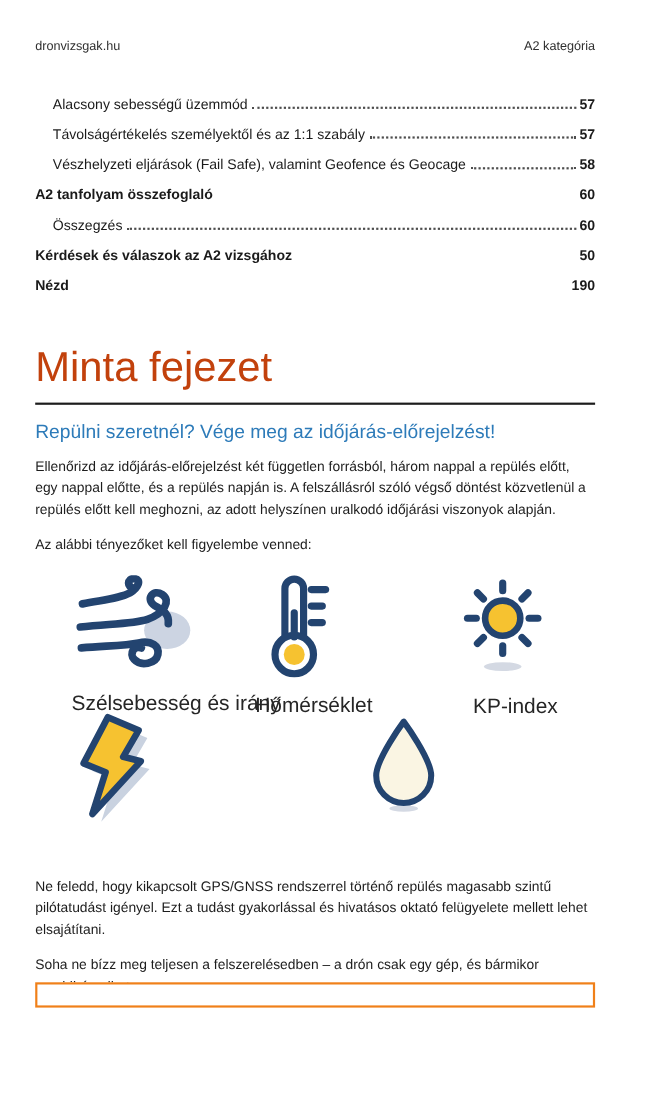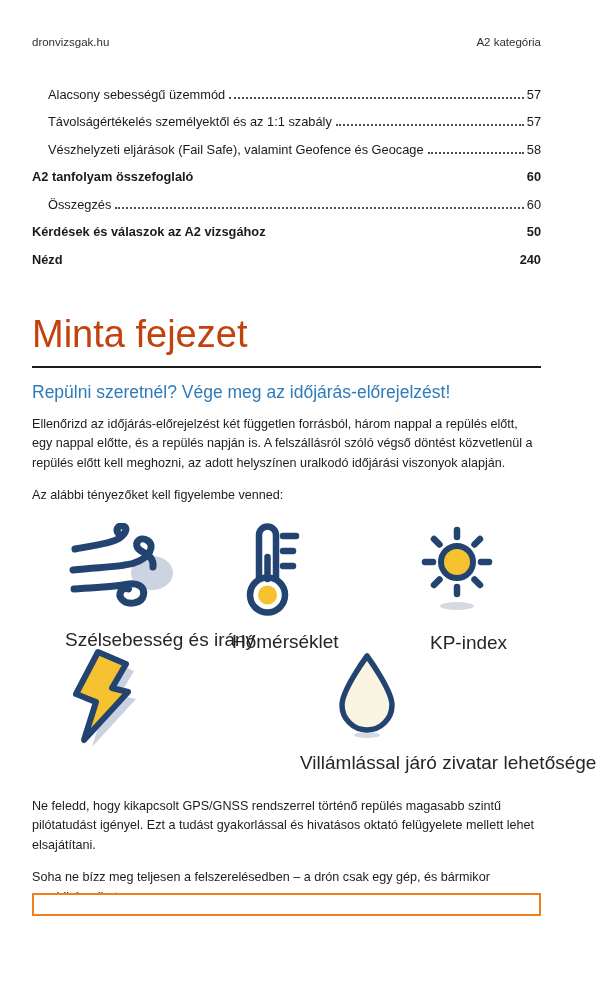--- a/index.html
+++ b/index.html
@@ -16,21 +16,21 @@
   .runhead { display: flex; justify-content: space-between; font-size: 11.5px; color: #2f2f2f; margin-bottom: 26px; }
 
   
   .toc { font-size: 12.8px; color: #1a1a1a; }
   .toc-row { display: flex; align-items: flex-end; height: 27.5px; }
   .toc-row .lbl { white-space: nowrap; }
   .toc-row.indent .lbl { padding-left: 16px; }
   .toc-row.bold { font-weight: bold; }
   .toc-leader { flex: 1; border-bottom: 2px dotted #4d4d4d; margin: 0 3px 3px 4px; }
   .toc-spacer { flex: 1; }
-  .toc-row .pg { white-space: nowrap; }
+  .toc-row .pg { white-space: nowrap; font-weight: bold; }
 
   
   .chapter-title { margin-top: 46px; font-size: 38px; font-weight: 400; letter-spacing: 0; color: #c2410c; }
   .title-rule { border: none; border-top: 2px solid #1c1c1c; margin-top: 10px; margin-bottom: 14px; }
 
   .blue-heading { font-size: 17.5px; font-weight: 400; color: #2d7bb9; margin-bottom: 12px; }
 
   .body-text { font-size: 12.6px; line-height: 1.55; color: #1d1d1d; margin-bottom: 13px; max-width: 540px; }
 
   
@@ -78,21 +78,21 @@
       <span class="pg">60</span>
     </div>
     <div class="toc-row bold">
       <span class="lbl">Kérdések és válaszok az A2 vizsgához</span>
       <span class="toc-spacer"></span>
       <span class="pg">50</span>
     </div>
     <div class="toc-row bold">
       <span class="lbl">Nézd</span>
       <span class="toc-spacer"></span>
-      <span class="pg">240</span>
+      <span class="pg">190</span>
     </div>
   </div>
 
   <h1 class="chapter-title">Minta fejezet</h1>
   <hr class="title-rule">
 
   <h2 class="blue-heading">Repülni szeretnél? Vége meg az időjárás-előrejelzést!</h2>
 
   <p class="body-text">Ellenőrizd az időjárás-előrejelzést két független forrásból, három nappal a repülés előtt, egy nappal előtte, és a repülés napján is. A felszállásról szóló végső döntést közvetlenül a repülés előtt kell meghozni, az adott helyszínen uralkodó időjárási viszonyok alapján.</p>
   <p class="body-text">Az alábbi tényezőket kell figyelembe venned:</p>
@@ -142,21 +142,20 @@
     <svg class="abs" style="left:32px; top:129px;" width="80" height="100" viewBox="0 0 80 100">
       <path d="M34 4 L62 16 L48 40 L64 44 L20 92 L32 54 L12 46 Z" transform="translate(8,7)" fill="#c9d2e0"></path>
       <path d="M34 4 L62 16 L48 40 L64 44 L20 92 L32 54 L12 46 Z" fill="#f6c230" stroke="#234470" stroke-width="6" stroke-linejoin="round"></path>
     </svg>
 
     <svg class="abs" style="left:298px; top:133px;" width="74" height="88" viewBox="0 0 74 88">
       <ellipse cx="37" cy="83" rx="13" ry="3" fill="#d4d9e3"></ellipse>
       <path d="M37 4 C37 4 12 38 12 53 a25 25 0 0 0 50 0 C62 38 37 4 37 4 Z" fill="#faf5e3" stroke="#234470" stroke-width="5.5" stroke-linejoin="round"></path>
     </svg>
 
-    <span class="abs factor-label" style="left:268px; top:233px;">Villámlással járó zivatar lehetősége</span>
   </div>
 
   <p class="body-text" style="margin-top:18px;">Ne feledd, hogy kikapcsolt GPS/GNSS rendszerrel történő repülés magasabb szintű pilótatudást igényel. Ezt a tudást gyakorlással és hivatásos oktató felügyelete mellett lehet elsajátítani.</p>
   <p class="body-text">Soha ne bízz meg teljesen a felszerelésedben – a drón csak egy gép, és bármikor meghibásodhat.</p>
 
   <div class="orange-box"></div>
 
 </div>
 
 </body></html>

